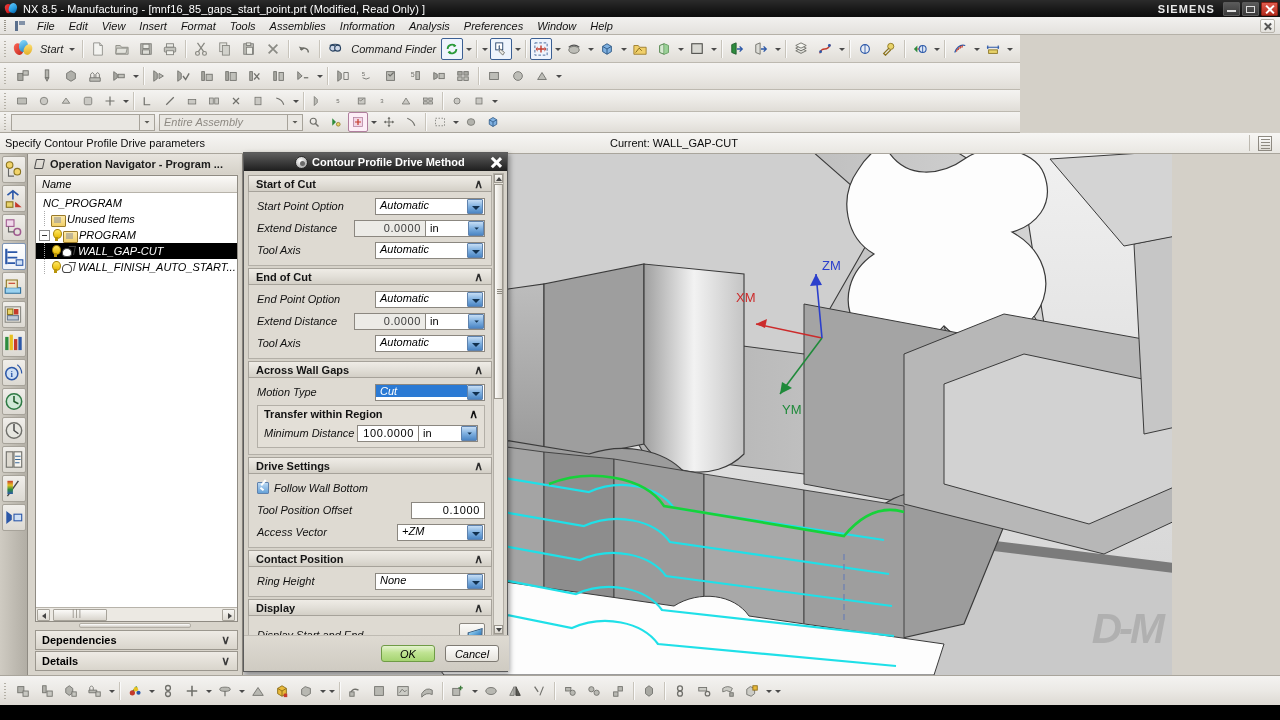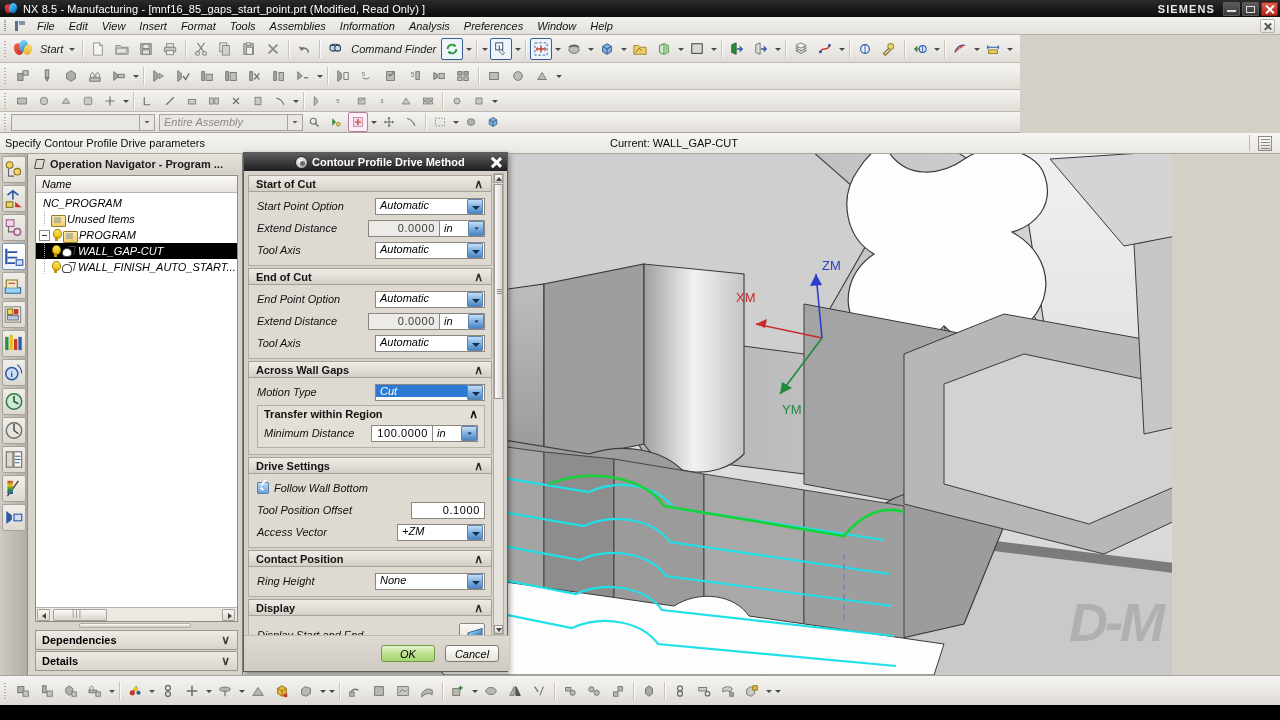--- a/index.html
+++ b/index.html
@@ -168,21 +168,21 @@
   .onav-splitter::after{content:"";width:110px;height:3px;
     background:linear-gradient(to bottom,#fff,#cecac1);border:1px solid #b2aea5;border-radius:2px;}
   .collapse-bar{height:20px;margin:1px 4px 0 7px;border:1px solid #9b978e;
     background:linear-gradient(to bottom,#eeebe5,#d9d5cc);display:flex;align-items:center;
     font-weight:bold;font-size:11px;padding-left:6px;}
   .collapse-bar .chev{margin-left:auto;margin-right:7px;font-weight:bold;color:#3b3b3b;font-size:12px;}
 
   
   .viewport{position:absolute;left:244px;top:154px;width:928px;height:521px;overflow:hidden;
     background:linear-gradient(to bottom,#f0f0f0 0%,#e3e3e3 40%,#d2d2d2 100%);text-align:center;}
-  .wm{position:absolute;right:10px;bottom:22px;font-size:54px;font-weight:bold;font-style:italic;
+  .wm{position:absolute;right:10px;bottom:22px;font-size:42px;font-weight:bold;font-style:italic;
     color:rgba(120,120,120,0.30);letter-spacing:-3px;font-family:"Liberation Sans",sans-serif;}
 
   
   .dialog{position:absolute;left:243px;top:152px;width:265px;height:520px;
     background:#d6d2c9;border:1px solid #5b5b5b;box-shadow:2px 2px 5px rgba(0,0,0,.35);}
   .dlg-title{height:18px;background:linear-gradient(to bottom,#5e5e5e 0%,#3a3a3a 55%,#1e1e1e 100%);
     display:flex;align-items:center;color:#fff;font-weight:bold;font-size:11px;padding-left:47px;}
   .dlg-gear{width:13px;height:13px;margin:0 4px 0 4px;border-radius:50%;flex:0 0 auto;
     background:radial-gradient(circle at 40% 35%,#fff 0%,#cfcfcf 45%,#8f8f8f 100%);
     border:1px solid #2a2a2a;position:relative;}
@@ -207,21 +207,21 @@
   .combo .val{flex:1;padding-left:4px;font-style:italic;font-size:11px;white-space:nowrap;overflow:hidden;}
   .combo .arrow{width:16px;height:15px;flex:0 0 auto;margin:0 1px 0 0;border:1px solid #5f82ad;border-radius:1px;
     background:linear-gradient(to bottom,#c6ddf4 0%,#7fb0e0 50%,#4c86c4 100%);position:relative;}
   .combo .arrow::after{content:"";position:absolute;left:4px;top:6px;border-left:4px solid transparent;
     border-right:4px solid transparent;border-top:4px solid #12314f;}
   .combo.sel .val{background:#2b7ad4;color:#fff;}
   .numfield{height:17px;border:1px solid #8b8780;background:#fff;display:flex;align-items:center;
     justify-content:flex-end;padding-right:4px;font-size:11px;letter-spacing:.6px;}
   .numfield.ro{background:#ecebe7;color:#3b3b3b;}
   .unit{height:17px;border:1px solid #8b8780;border-left:none;background:#fff;display:flex;align-items:center;}
-  .unit .u{width:28px;padding-left:4px;font-style:italic;font-size:11px;}
+  .unit .u{width:42px;padding-left:4px;font-size:11px;}
   .sub-head{height:16px;display:flex;align-items:center;font-weight:bold;font-size:11px;
     padding-left:6px;color:#111;}
   .sub-head .chev{margin-left:auto;margin-right:6px;font-size:12px;}
   .subgrp{border:1px solid #b3afa7;background:#e3dfd7;margin:1px 0 2px 0;}
   .subgrp .inner{padding:2px 6px 5px 6px;}
   .chk{width:12px;height:12px;border:1px solid #5f82ad;border-radius:1px;flex:0 0 auto;margin-right:5px;
     background:linear-gradient(to bottom,#bcd9f3,#65a2d8);position:relative;}
   .chk::after{content:"";position:absolute;left:2px;top:5px;width:4px;height:2px;background:#fff;transform:rotate(40deg);}
   .chk i{position:absolute;left:4px;top:1px;width:7px;height:2px;background:#fff;transform:rotate(-50deg);
     transform-origin:left bottom;}

